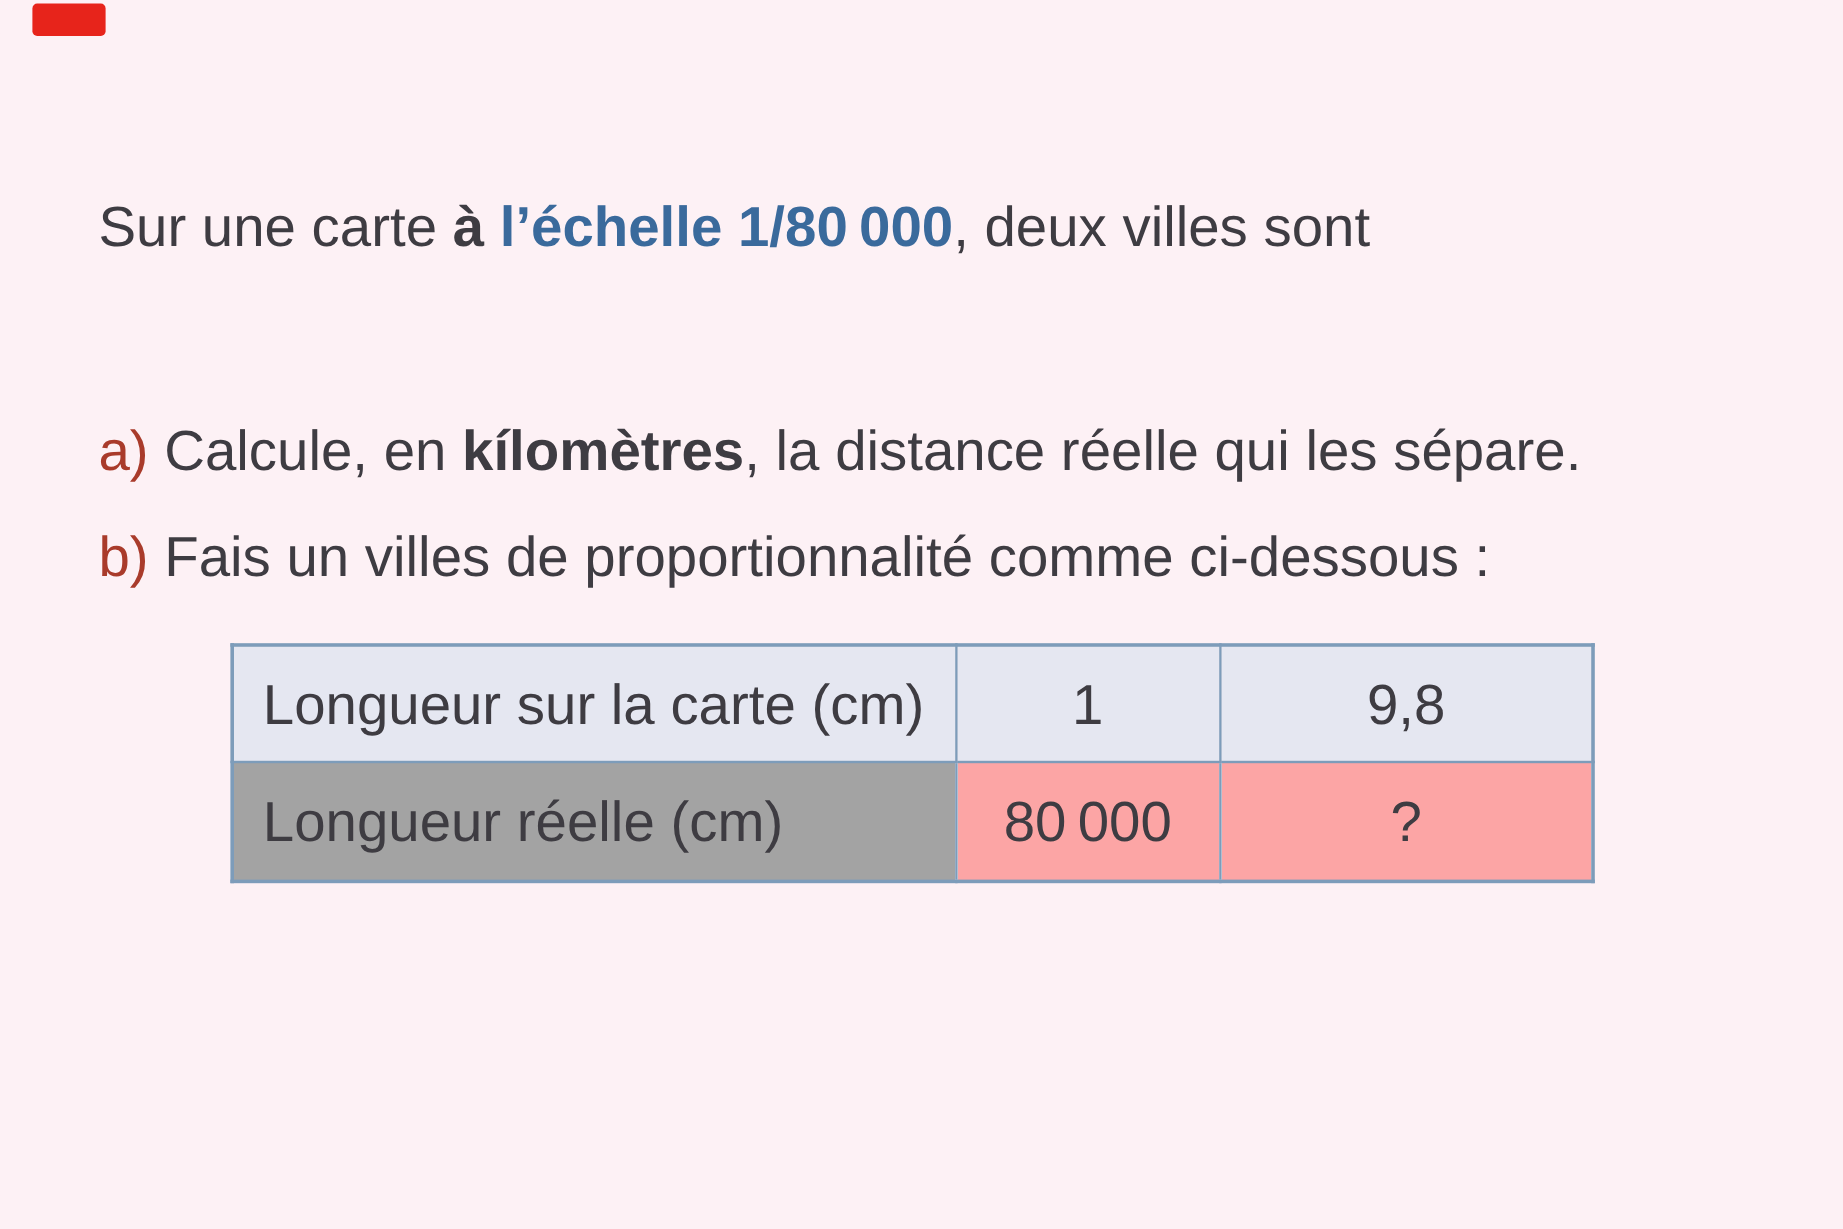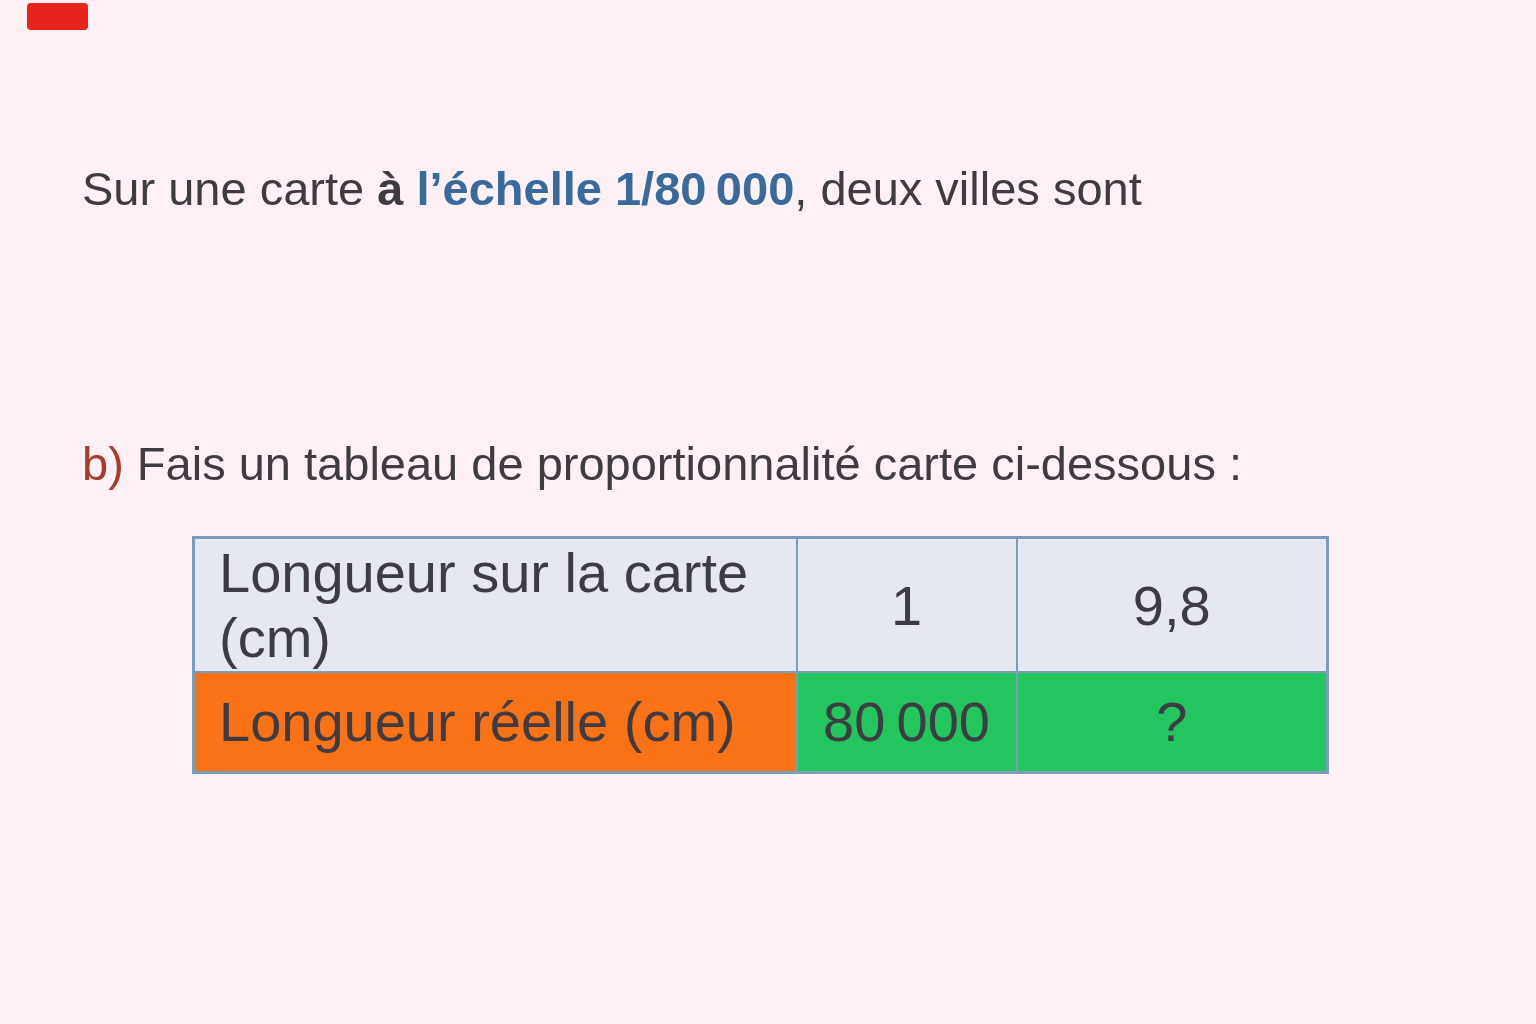--- a/index.html
+++ b/index.html
@@ -40,52 +40,53 @@
   .q-b { top: 427px; }
   .bold { font-weight: bold; }
   .blue { color: #3a6a9c; }
   .red  { color: #a93b2b; }
   .prop-table {
     position: absolute;
     left: 192px;
     top: 536px;
     border-collapse: collapse;
     table-layout: fixed;
-    font-size: 56px;
+    font-size: 47px;
     color: #3e3c42;
     border: 3px solid #7d9cba;
   }
   .prop-table td {
     border: 2px solid #7d9cba;
     overflow: hidden;
     vertical-align: middle;
   }
   .col-label { width: 603px; }
   .col-v1 { width: 220px; }
   .col-v2 { width: 311px; }
   .row-1 { height: 97px; }
   .row-2 { height: 100px; }
   .cell-label { text-align: left; padding-left: 24px; }
   .cell-num { text-align: center; }
   .bg-lav1 { background: #e5e7f1; }
-  .bg-lav2 { background: #f97316; }
-  .bg-white { background: #22c55e; }
+  .bg-lav2 { background: #a3a3a3; }
+  .bg-white { background: #fca5a5; }
 </style>
 </head>
 <body>
 
 <div class="page">
 
   <div class="rec-marker"></div>
 
   <div class="line intro-line1"><span>Sur une carte </span><span class="bold">à </span><span class="bold blue">l’échelle 1/80 000</span><span>, deux villes sont</span></div>
 
 
+  <div class="line q-a"><span class="red">a)</span><span> Calcule, en </span><span class="bold">kílomètres</span><span>, la distance réelle qui les sépare.</span></div>
 
-  <div class="line q-b"><span class="red">b)</span><span> Fais un tableau de proportionnalité carte ci-dessous :</span></div>
+  <div class="line q-b"><span class="red">b)</span><span> Fais un villes de proportionnalité comme ci-dessous :</span></div>
 
   <table class="prop-table">
     <colgroup>
       <col class="col-label">
       <col class="col-v1">
       <col class="col-v2">
     </colgroup>
     <tbody>
       <tr class="row-1">
         <td class="cell-label bg-lav1">Longueur sur la carte (cm)</td>

